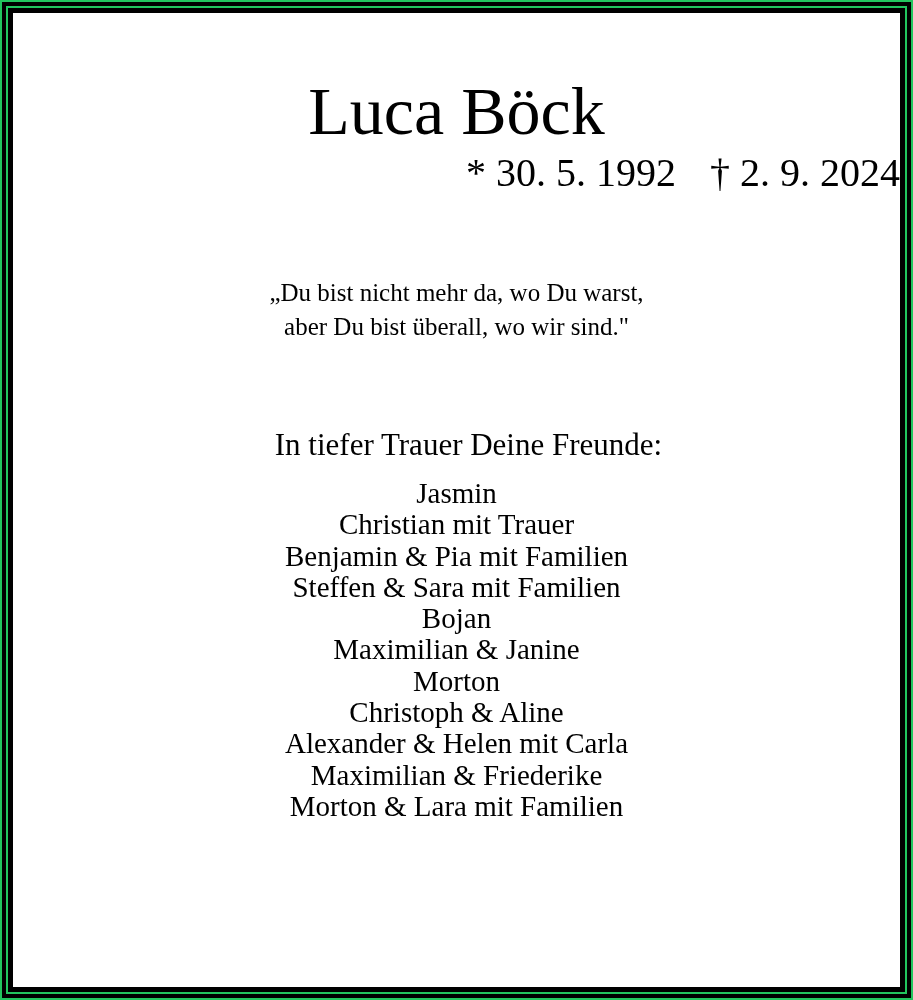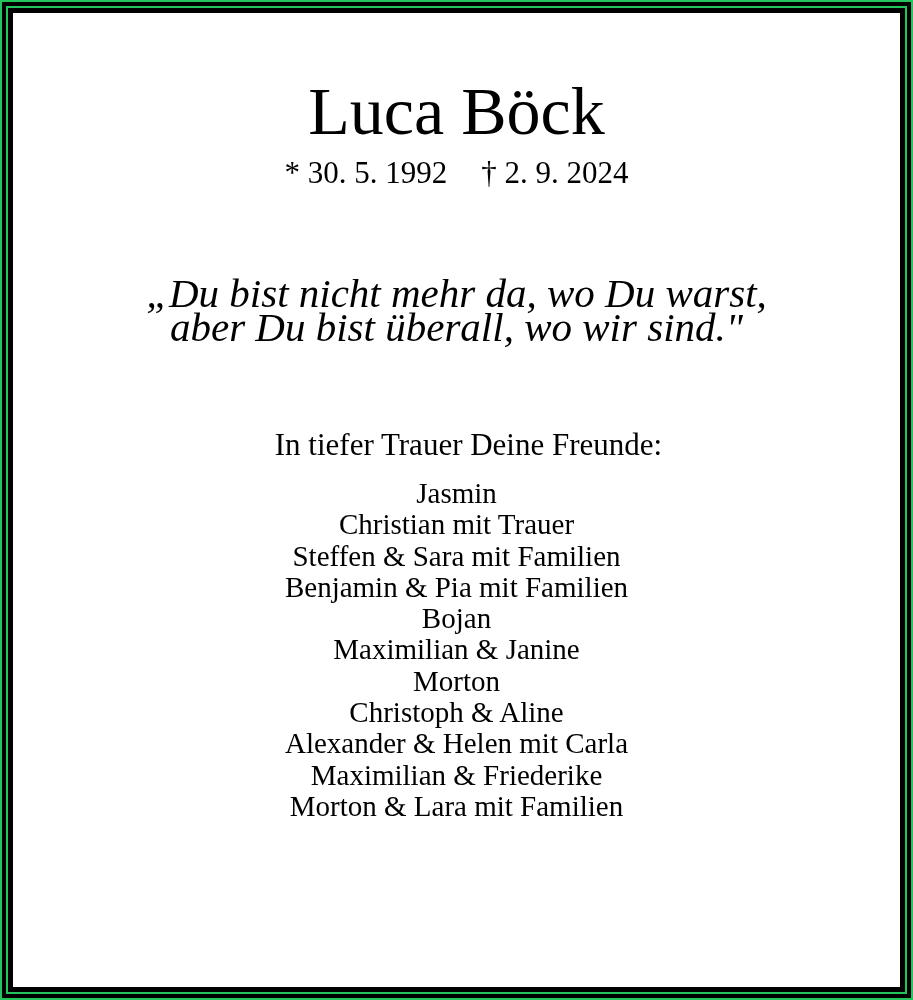--- a/index.html
+++ b/index.html
@@ -33,33 +33,33 @@
     text-align: center;
   }
   .deceased-name {
     margin-top: 60px;
     font-size: 68px;
     line-height: 76px;
     font-weight: normal;
   }
   .dates {
     margin-top: 6px;
-    font-size: 31px;
+    font-size: 40px;
     line-height: 36px;
     white-space: nowrap;
+    text-align: right;
   }
   .dates-gap {
     display: inline-block;
     width: 34px;
   }
   .quote {
     margin-top: 85px;
-    font-size: 41px;
+    font-size: 25px;
     line-height: 34px;
-    font-style: italic;
   }
   .mourners-heading {
     margin-top: 84px;
     font-size: 31px;
     line-height: 34px;
     padding-left: 24px;
   }
   .mourners-list {
     margin: 16px 0 0 0;
     padding: 0;
@@ -85,22 +85,22 @@
         <div class="quote">
           <div>„Du bist nicht mehr da, wo Du warst,</div>
           <div>aber Du bist überall, wo wir sind."</div>
         </div>
 
         <div class="mourners-heading">In tiefer Trauer Deine Freunde:</div>
 
         <ul class="mourners-list">
           <li>Jasmin</li>
           <li>Christian mit Trauer</li>
+          <li>Benjamin &amp; Pia mit Familien</li>
           <li>Steffen &amp; Sara mit Familien</li>
-          <li>Benjamin &amp; Pia mit Familien</li>
           <li>Bojan</li>
           <li>Maximilian &amp; Janine</li>
           <li>Morton</li>
           <li>Christoph &amp; Aline</li>
           <li>Alexander &amp; Helen mit Carla</li>
           <li>Maximilian &amp; Friederike</li>
           <li>Morton &amp; Lara mit Familien</li>
         </ul>
 
       </div>

